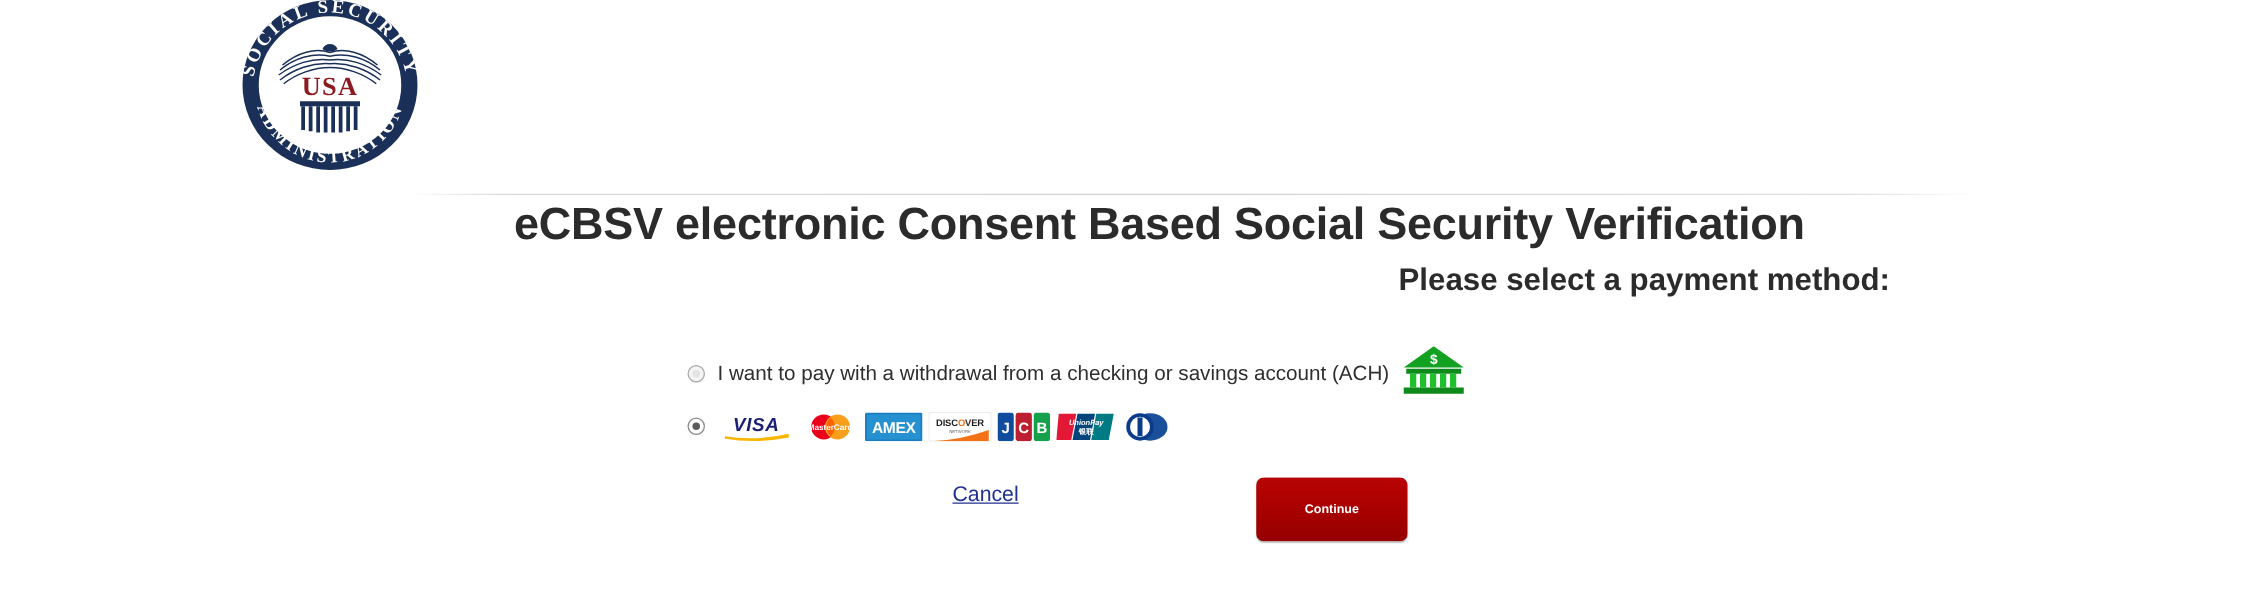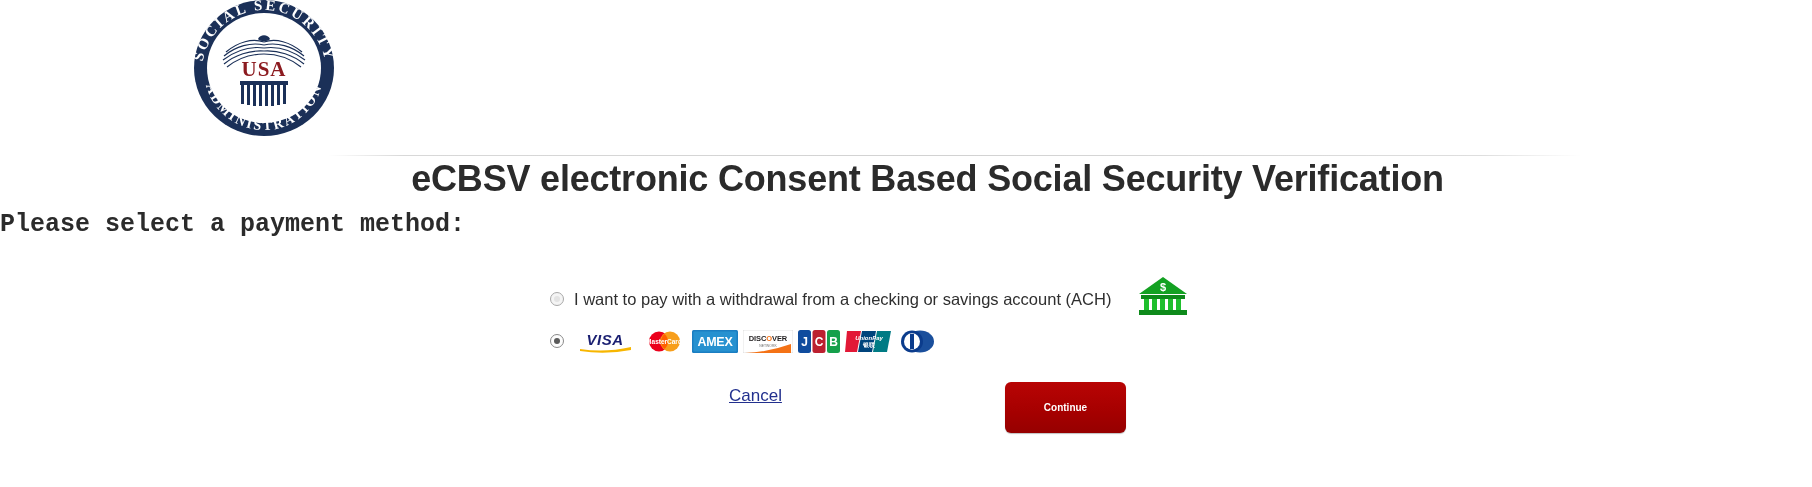--- a/index.html
+++ b/index.html
@@ -72,26 +72,25 @@
     color: #2b2b2b;
     letter-spacing: -0.2px;
     white-space: nowrap;
   }
 
   .page-subtitle {
     position: absolute;
     left: 0;
     top: 210px;
     width: 1512px;
-    text-align: left;
+    text-align: right;
     font-size: 25px;
     font-weight: bold;
     color: #2b2b2b;
     white-space: nowrap;
-    font-family: Liberation Mono, monospace;
   }
 
   
   .options {
     position: absolute;
     left: 550px;
     top: 278px;
     width: 720px;
   }
 
@@ -135,21 +134,21 @@
     top: 3px;
     width: 6px;
     height: 6px;
     border-radius: 50%;
     background: #e3e3e3;
   }
 
   .option-label {
     font-size: 16.5px;
     color: #2f2f2f;
-    margin-right: 24px;
+    margin-right: 8px;
   }
 
   
   .ach-icon {
     width: 52px;
     height: 42px;
     flex: 0 0 auto;
     margin-left: 2px;
     position: relative;
     top: -3px;
@@ -171,21 +170,21 @@
   .actions {
     position: absolute;
     top: 382px;
     left: 0;
     width: 1812px;
     height: 46px;
   }
 
   .cancel-link {
     position: absolute;
-    left: 729px;
+    left: 762px;
     top: 4px;
     font-size: 17px;
     color: #22308e;
     text-decoration: underline;
     cursor: pointer;
   }
 
   .continue-button {
     position: absolute;
     left: 1005px;

